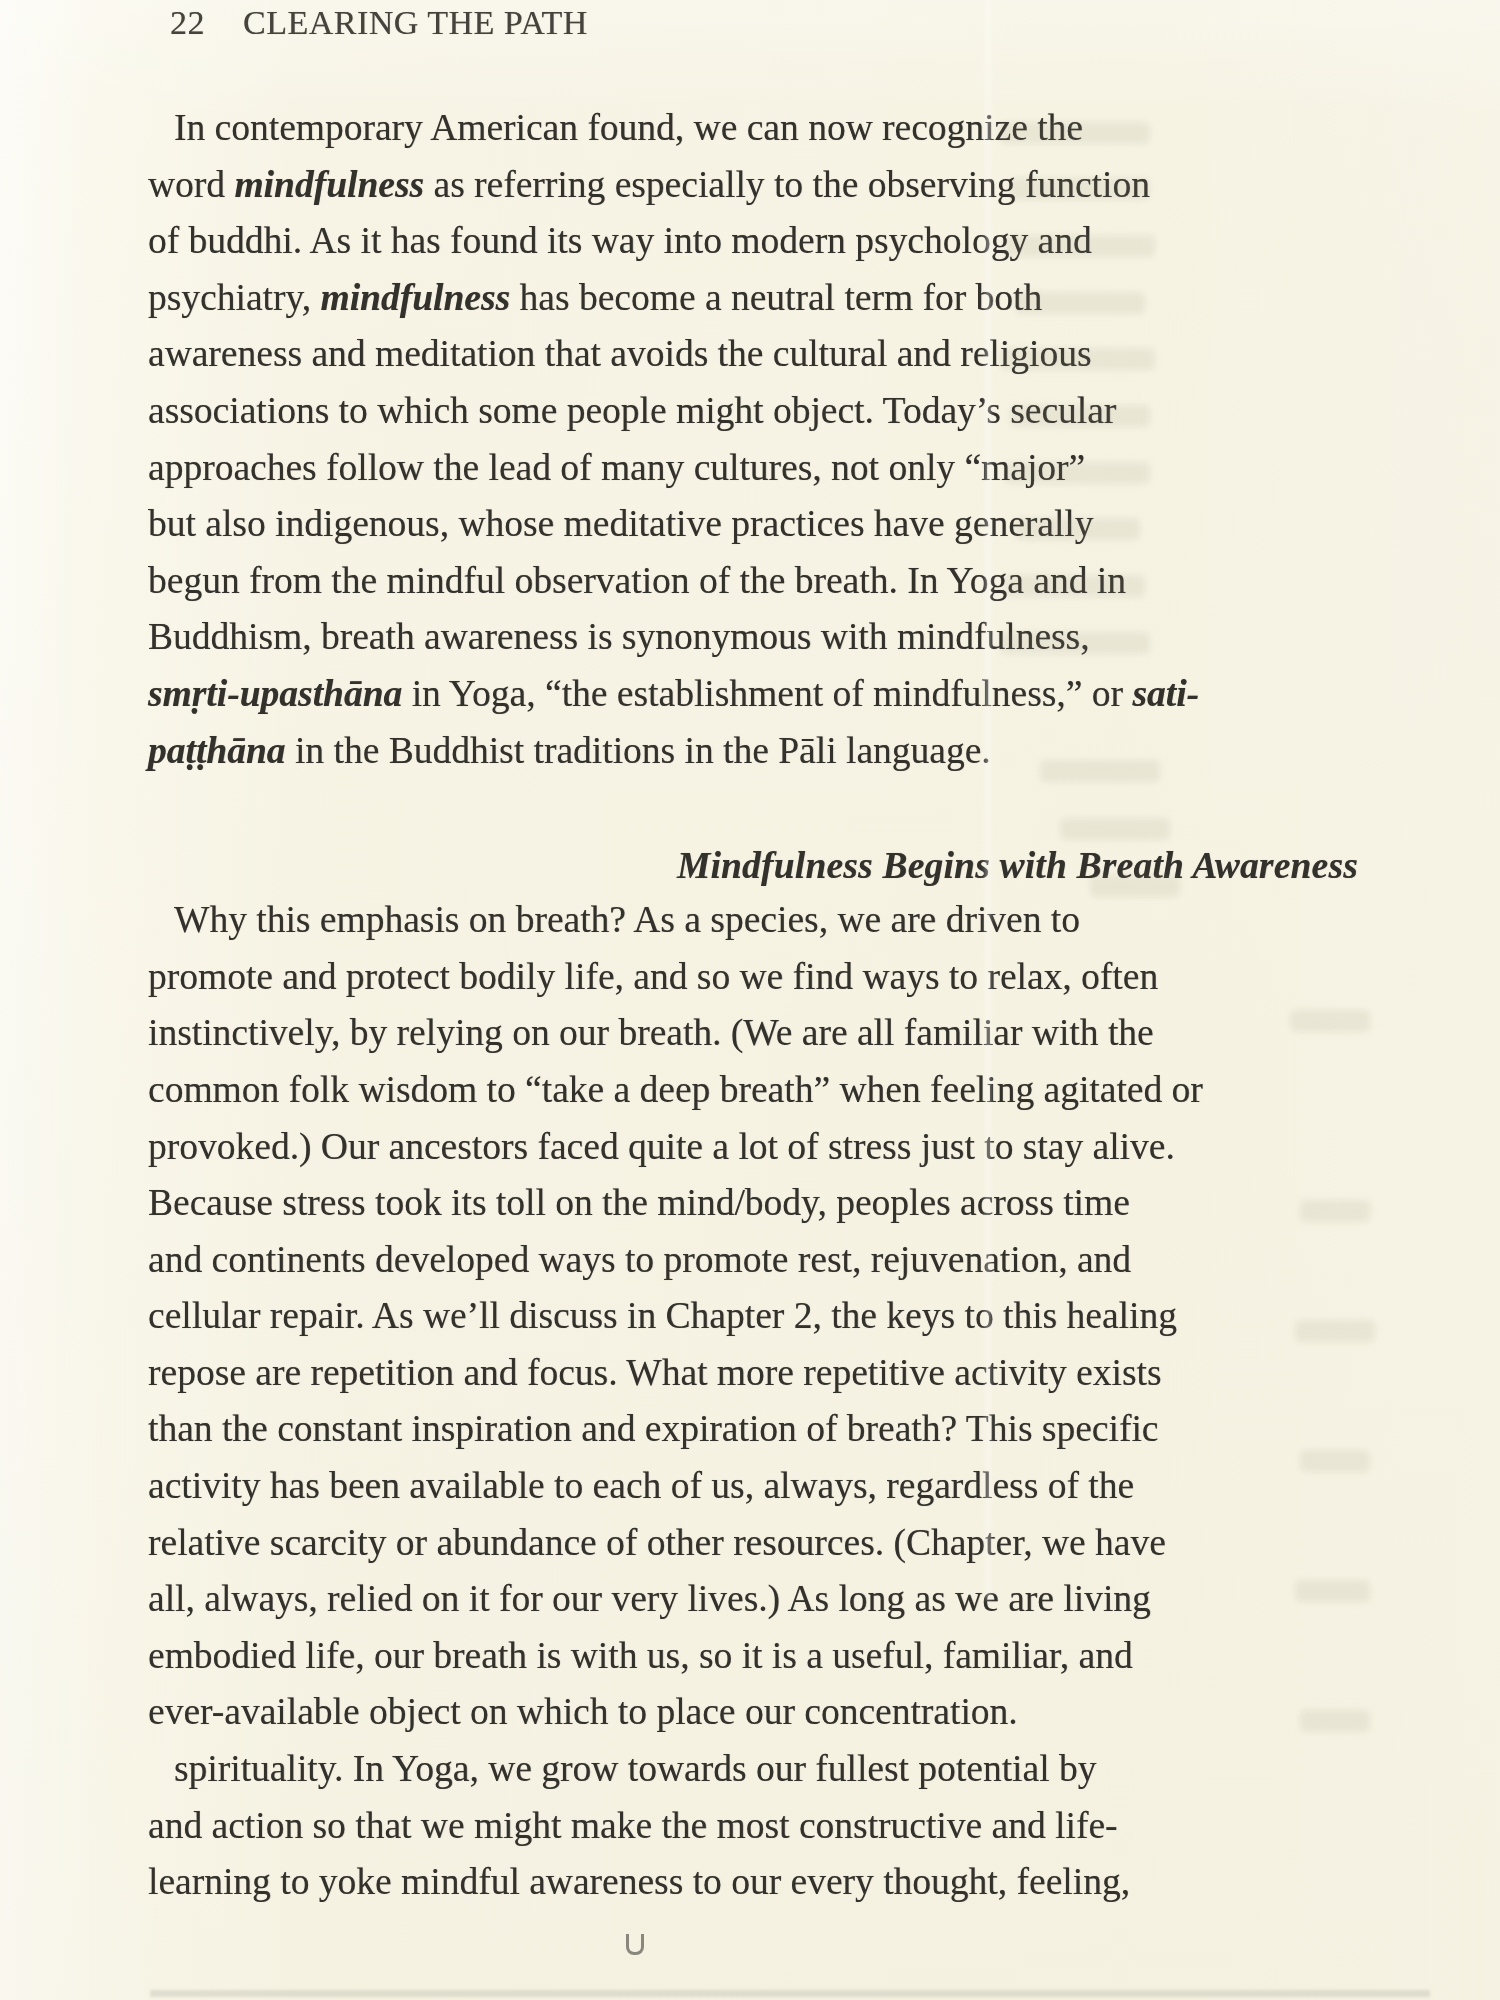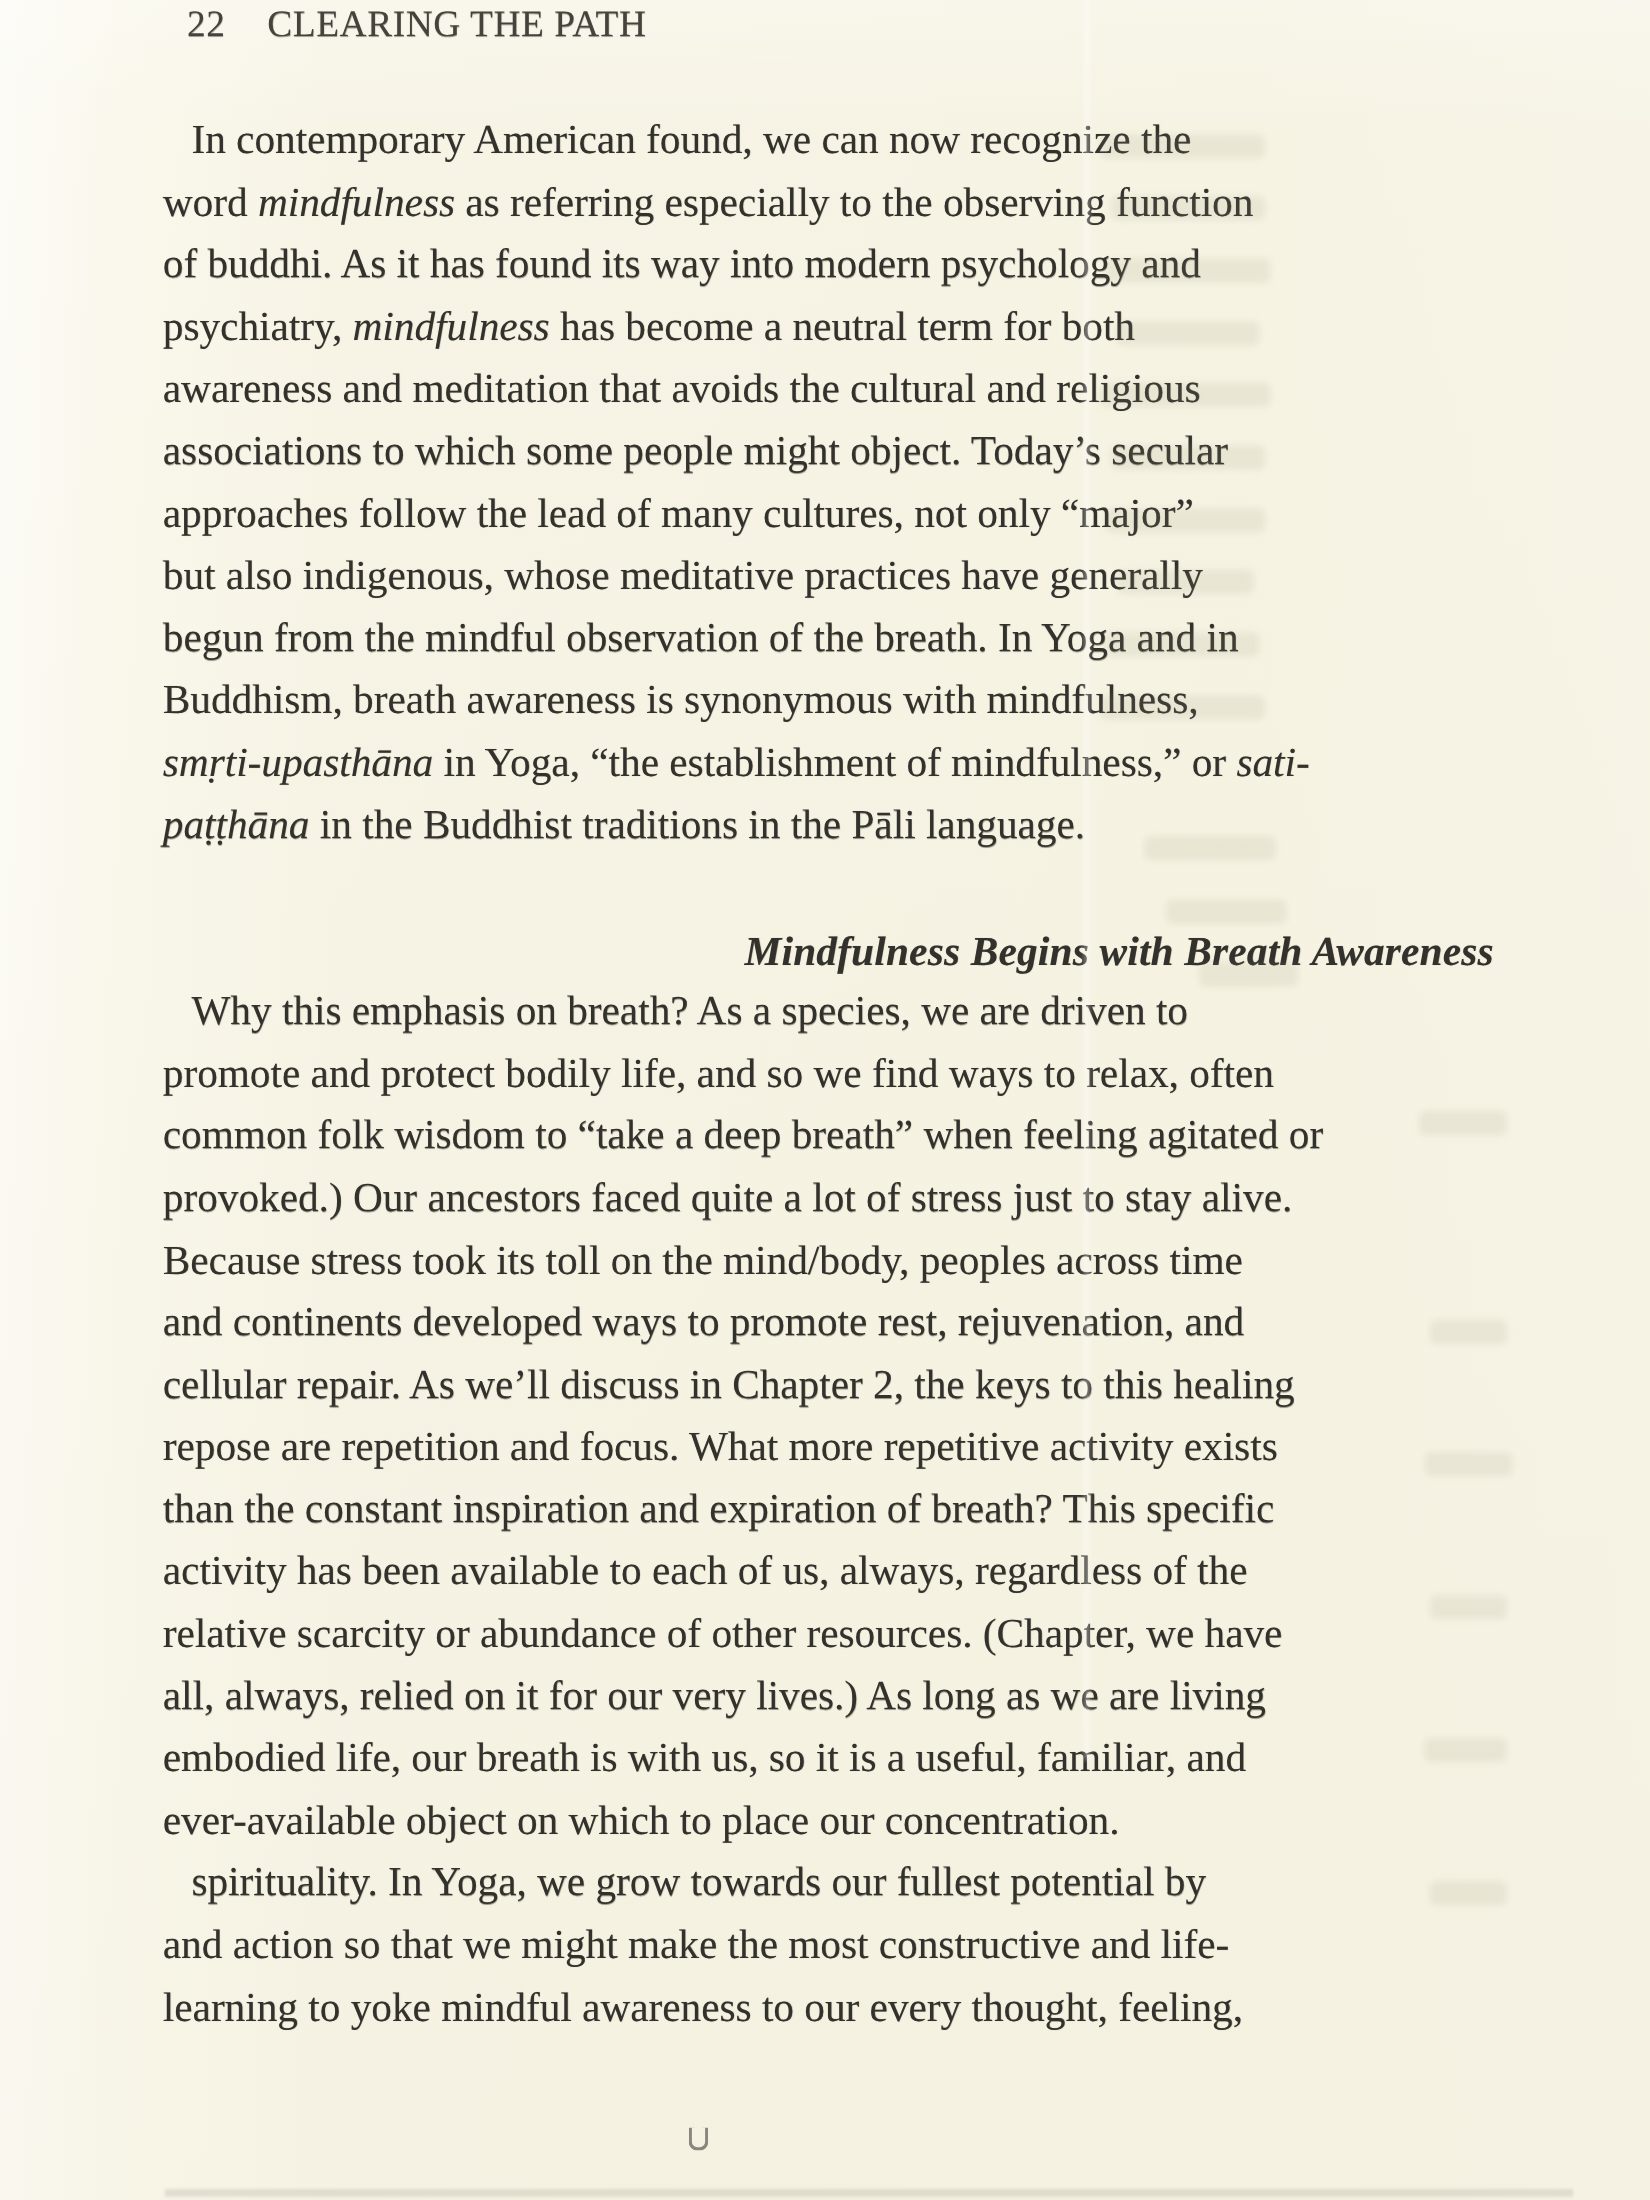--- a/index.html
+++ b/index.html
@@ -40,21 +40,21 @@
   .section-heading {
     margin-top: 62px;
     margin-bottom: 1px;
     font-weight: bold;
     font-style: italic;
     line-height: 50px;
     white-space: nowrap;
     letter-spacing: 0.2px;
     text-align: right;
   }
-  em { font-style: italic; }
+  em { font-style: italic; font-weight: bold; }
   
   .ghost {
     position: absolute;
     background: rgba(150,146,115,0.13);
     filter: blur(3px);
     border-radius: 6px;
     height: 22px;
   }
   .gutter-light {
     position: absolute;
@@ -101,20 +101,21 @@
         <div class="line">but also indigenous, whose meditative practices have generally</div>
         <div class="line">begun from the mindful observation of the breath. In Yoga and in</div>
         <div class="line">Buddhism, breath awareness is synonymous with mindfulness,</div>
         <div class="line"><em>smṛti-upasthāna</em><span> in Yoga, “the establishment of mindfulness,” or </span><em>sati-</em></div>
         <div class="line"><em>paṭṭhāna</em><span> in the Buddhist traditions in the Pāli language.</span></div>
       </div>
       <div class="section-heading">Mindfulness Begins with Breath Awareness</div>
       <div class="para">
         <div class="line">Why this emphasis on breath? As a species, we are driven to</div>
         <div class="line">promote and protect bodily life, and so we find ways to relax, often</div>
+        <div class="line">instinctively, by relying on our breath. (We are all familiar with the</div>
         <div class="line">common folk wisdom to “take a deep breath” when feeling agitated or</div>
         <div class="line">provoked.) Our ancestors faced quite a lot of stress just to stay alive.</div>
         <div class="line">Because stress took its toll on the mind/body, peoples across time</div>
         <div class="line">and continents developed ways to promote rest, rejuvenation, and</div>
         <div class="line">cellular repair. As we’ll discuss in Chapter 2, the keys to this healing</div>
         <div class="line">repose are repetition and focus. What more repetitive activity exists</div>
         <div class="line">than the constant inspiration and expiration of breath? This specific</div>
         <div class="line">activity has been available to each of us, always, regardless of the</div>
         <div class="line">relative scarcity or abundance of other resources. (Chapter, we have</div>
         <div class="line">all, always, relied on it for our very lives.) As long as we are living</div>

